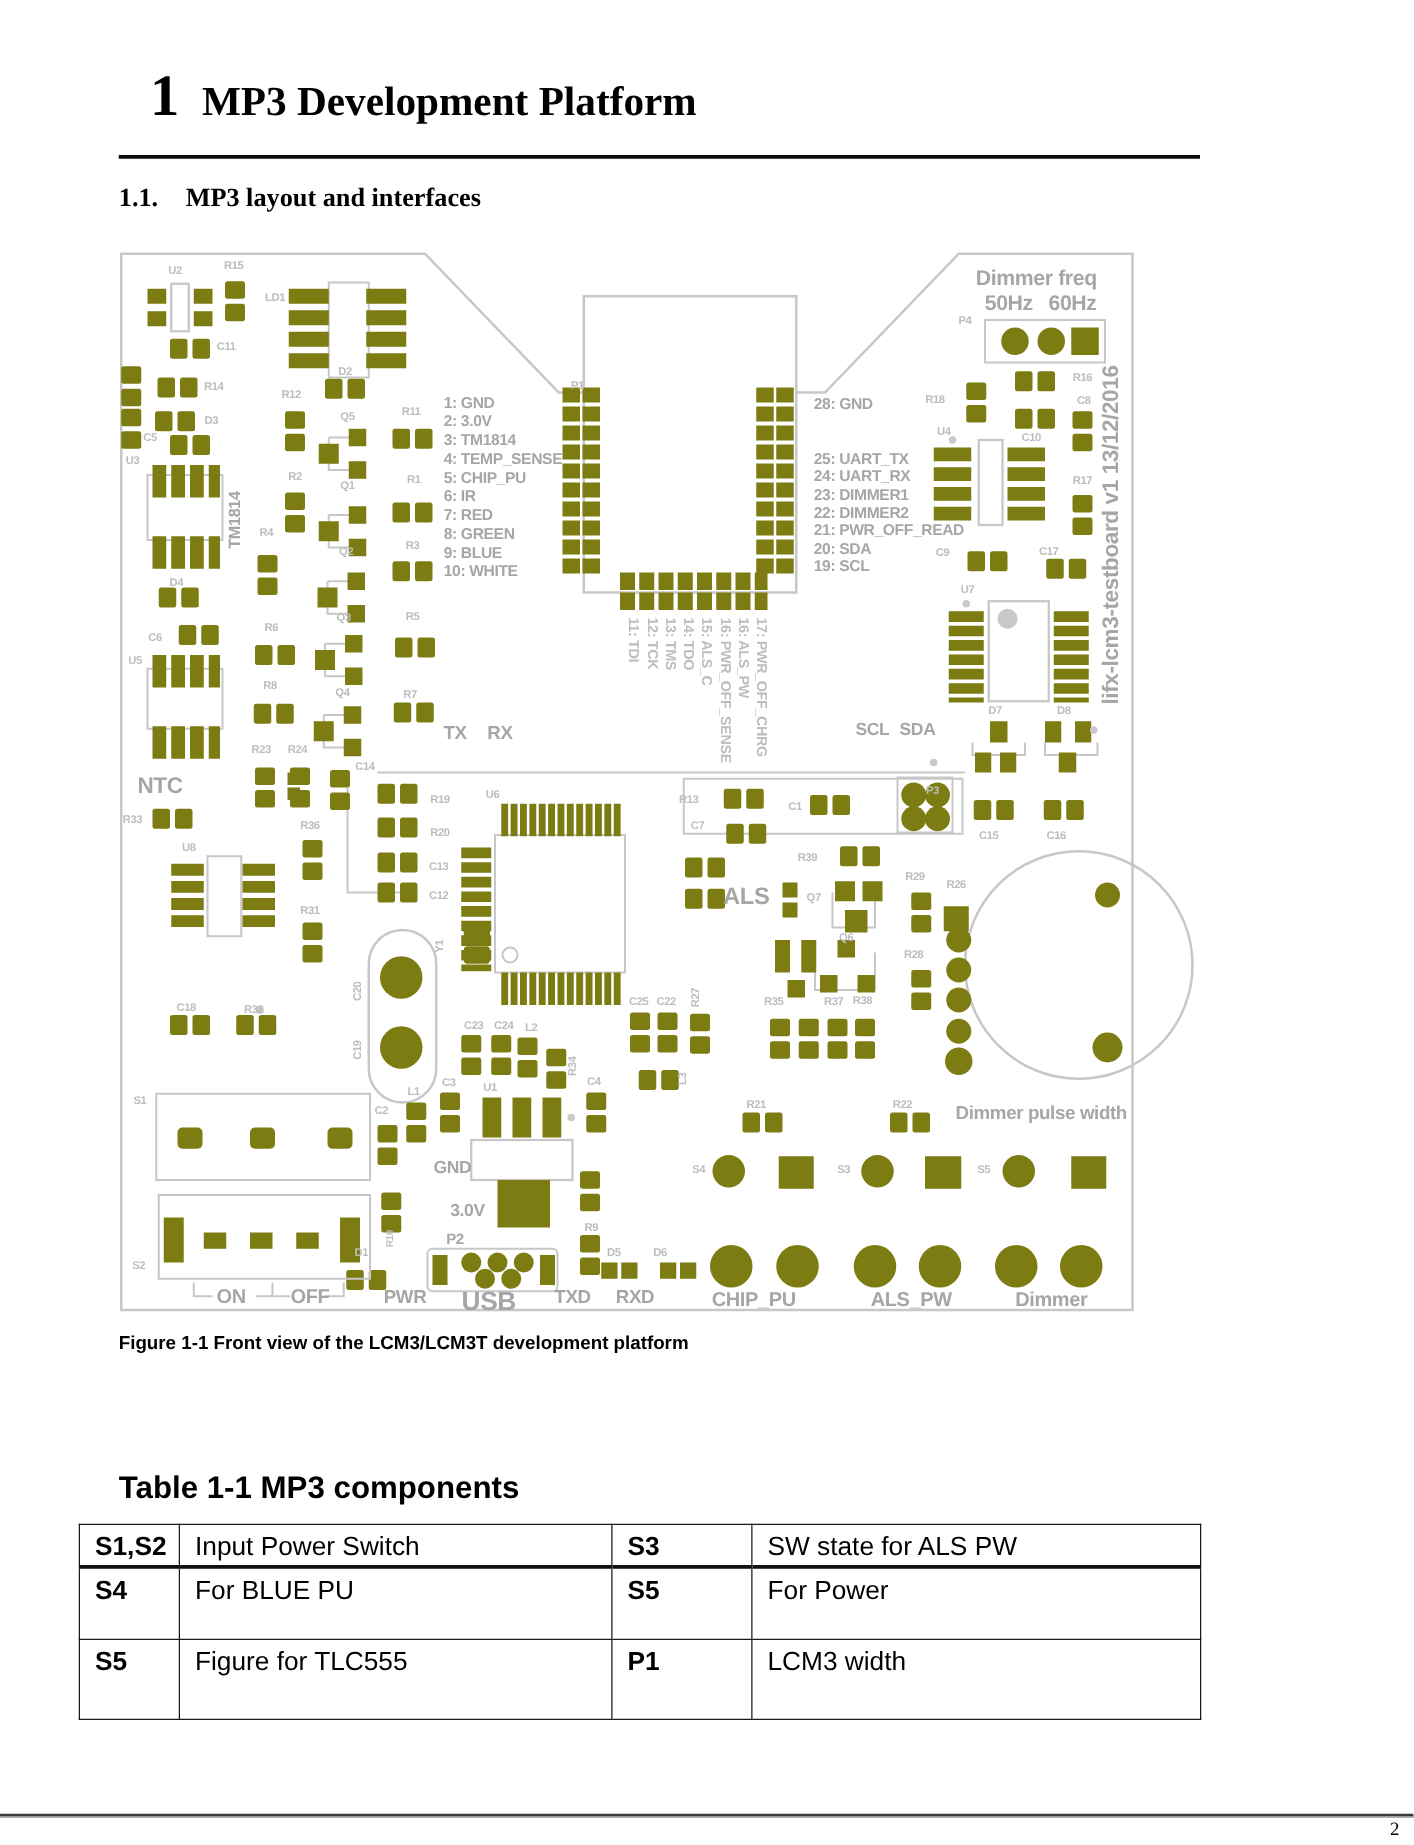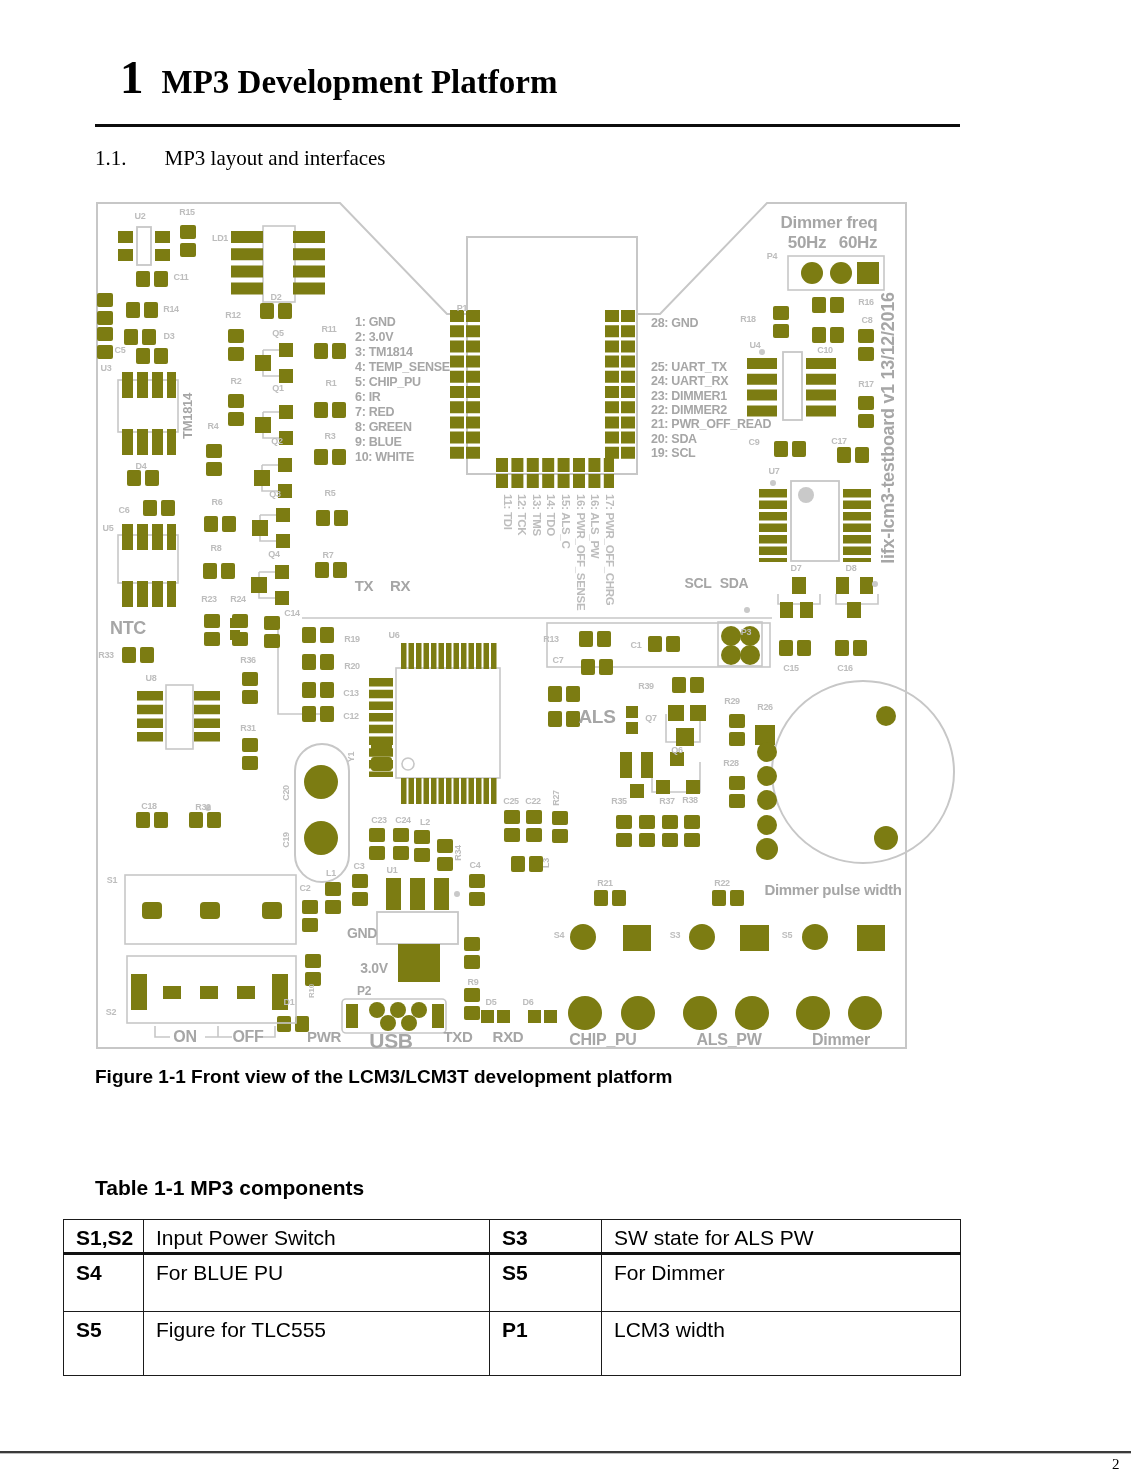--- a/index.html
+++ b/index.html
@@ -3,25 +3,25 @@
 <meta charset="utf-8">
 <style>
   html,body{margin:0;padding:0;background:#fff;}
   #page{position:relative;width:1131px;height:1476px;background:#fff;overflow:hidden;
         font-family:"Liberation Sans",sans-serif;}
   .chapter{position:absolute;left:120px;top:54px;display:flex;align-items:baseline;gap:18px;
            font-family:"Liberation Serif",serif;color:#000;}
   .chapter .num{font-size:47px;font-weight:bold;line-height:1;}
   .chapter .title{font-size:33px;font-weight:bold;}
   .rule{position:absolute;left:95px;top:124px;width:865px;height:3px;background:#0d0d0d;}
-  .section{position:absolute;left:95px;top:146px;display:flex;gap:38px;
-           font-family:"Liberation Serif",serif;font-size:21px;font-weight:normal;color:#000;}
+  .section{position:absolute;left:95px;top:146px;display:flex;gap:22px;
+           font-family:"Liberation Serif",serif;font-size:21px;font-weight:bold;color:#000;}
   #board{position:absolute;left:92px;top:200px;}
-  .caption{position:absolute;left:95px;top:1066px;font-size:19px;font-weight:bold;color:#000;}
-  .tcaption{position:absolute;left:95px;top:1176px;font-size:21px;font-weight:bold;color:#000;}
+  .caption{position:absolute;left:95px;top:1066px;font-size:15px;font-weight:bold;color:#000;}
+  .tcaption{position:absolute;left:95px;top:1176px;font-size:25px;font-weight:bold;color:#000;}
   table.comp{position:absolute;left:63px;top:1219px;width:897px;border-collapse:collapse;
              table-layout:fixed;font-size:21px;color:#000;}
   table.comp td{border:1.6px solid #1b1b1b;vertical-align:top;padding:6px 4px 0 12px;}
   table.comp tr.r1 td{border-bottom:3px solid #111;}
   table.comp tr.r1{height:34px;}
   table.comp tr.r2{height:58px;}
   table.comp tr.r3{height:64px;}
   table.comp td.k{font-weight:bold;}
   .footrule{position:absolute;left:0;top:1451px;width:1131px;height:2px;background:#3a3a3a;
             border-bottom:1px solid #bdbdbd;}
@@ -493,21 +493,21 @@
         <tr class="r1">
       <td class="k">S1,S2</td>
       <td>Input Power Switch</td>
       <td class="k">S3</td>
       <td>SW state for ALS PW</td>
     </tr>
     <tr class="r2">
       <td class="k">S4</td>
       <td>For BLUE PU</td>
       <td class="k">S5</td>
-      <td>For Dimmer</td>
+      <td>For Power</td>
     </tr>
     <tr class="r3">
       <td class="k">S5</td>
       <td>Figure for TLC555</td>
       <td class="k">P1</td>
       <td>LCM3 width</td>
     </tr>
   </tbody>
     </table>
 

